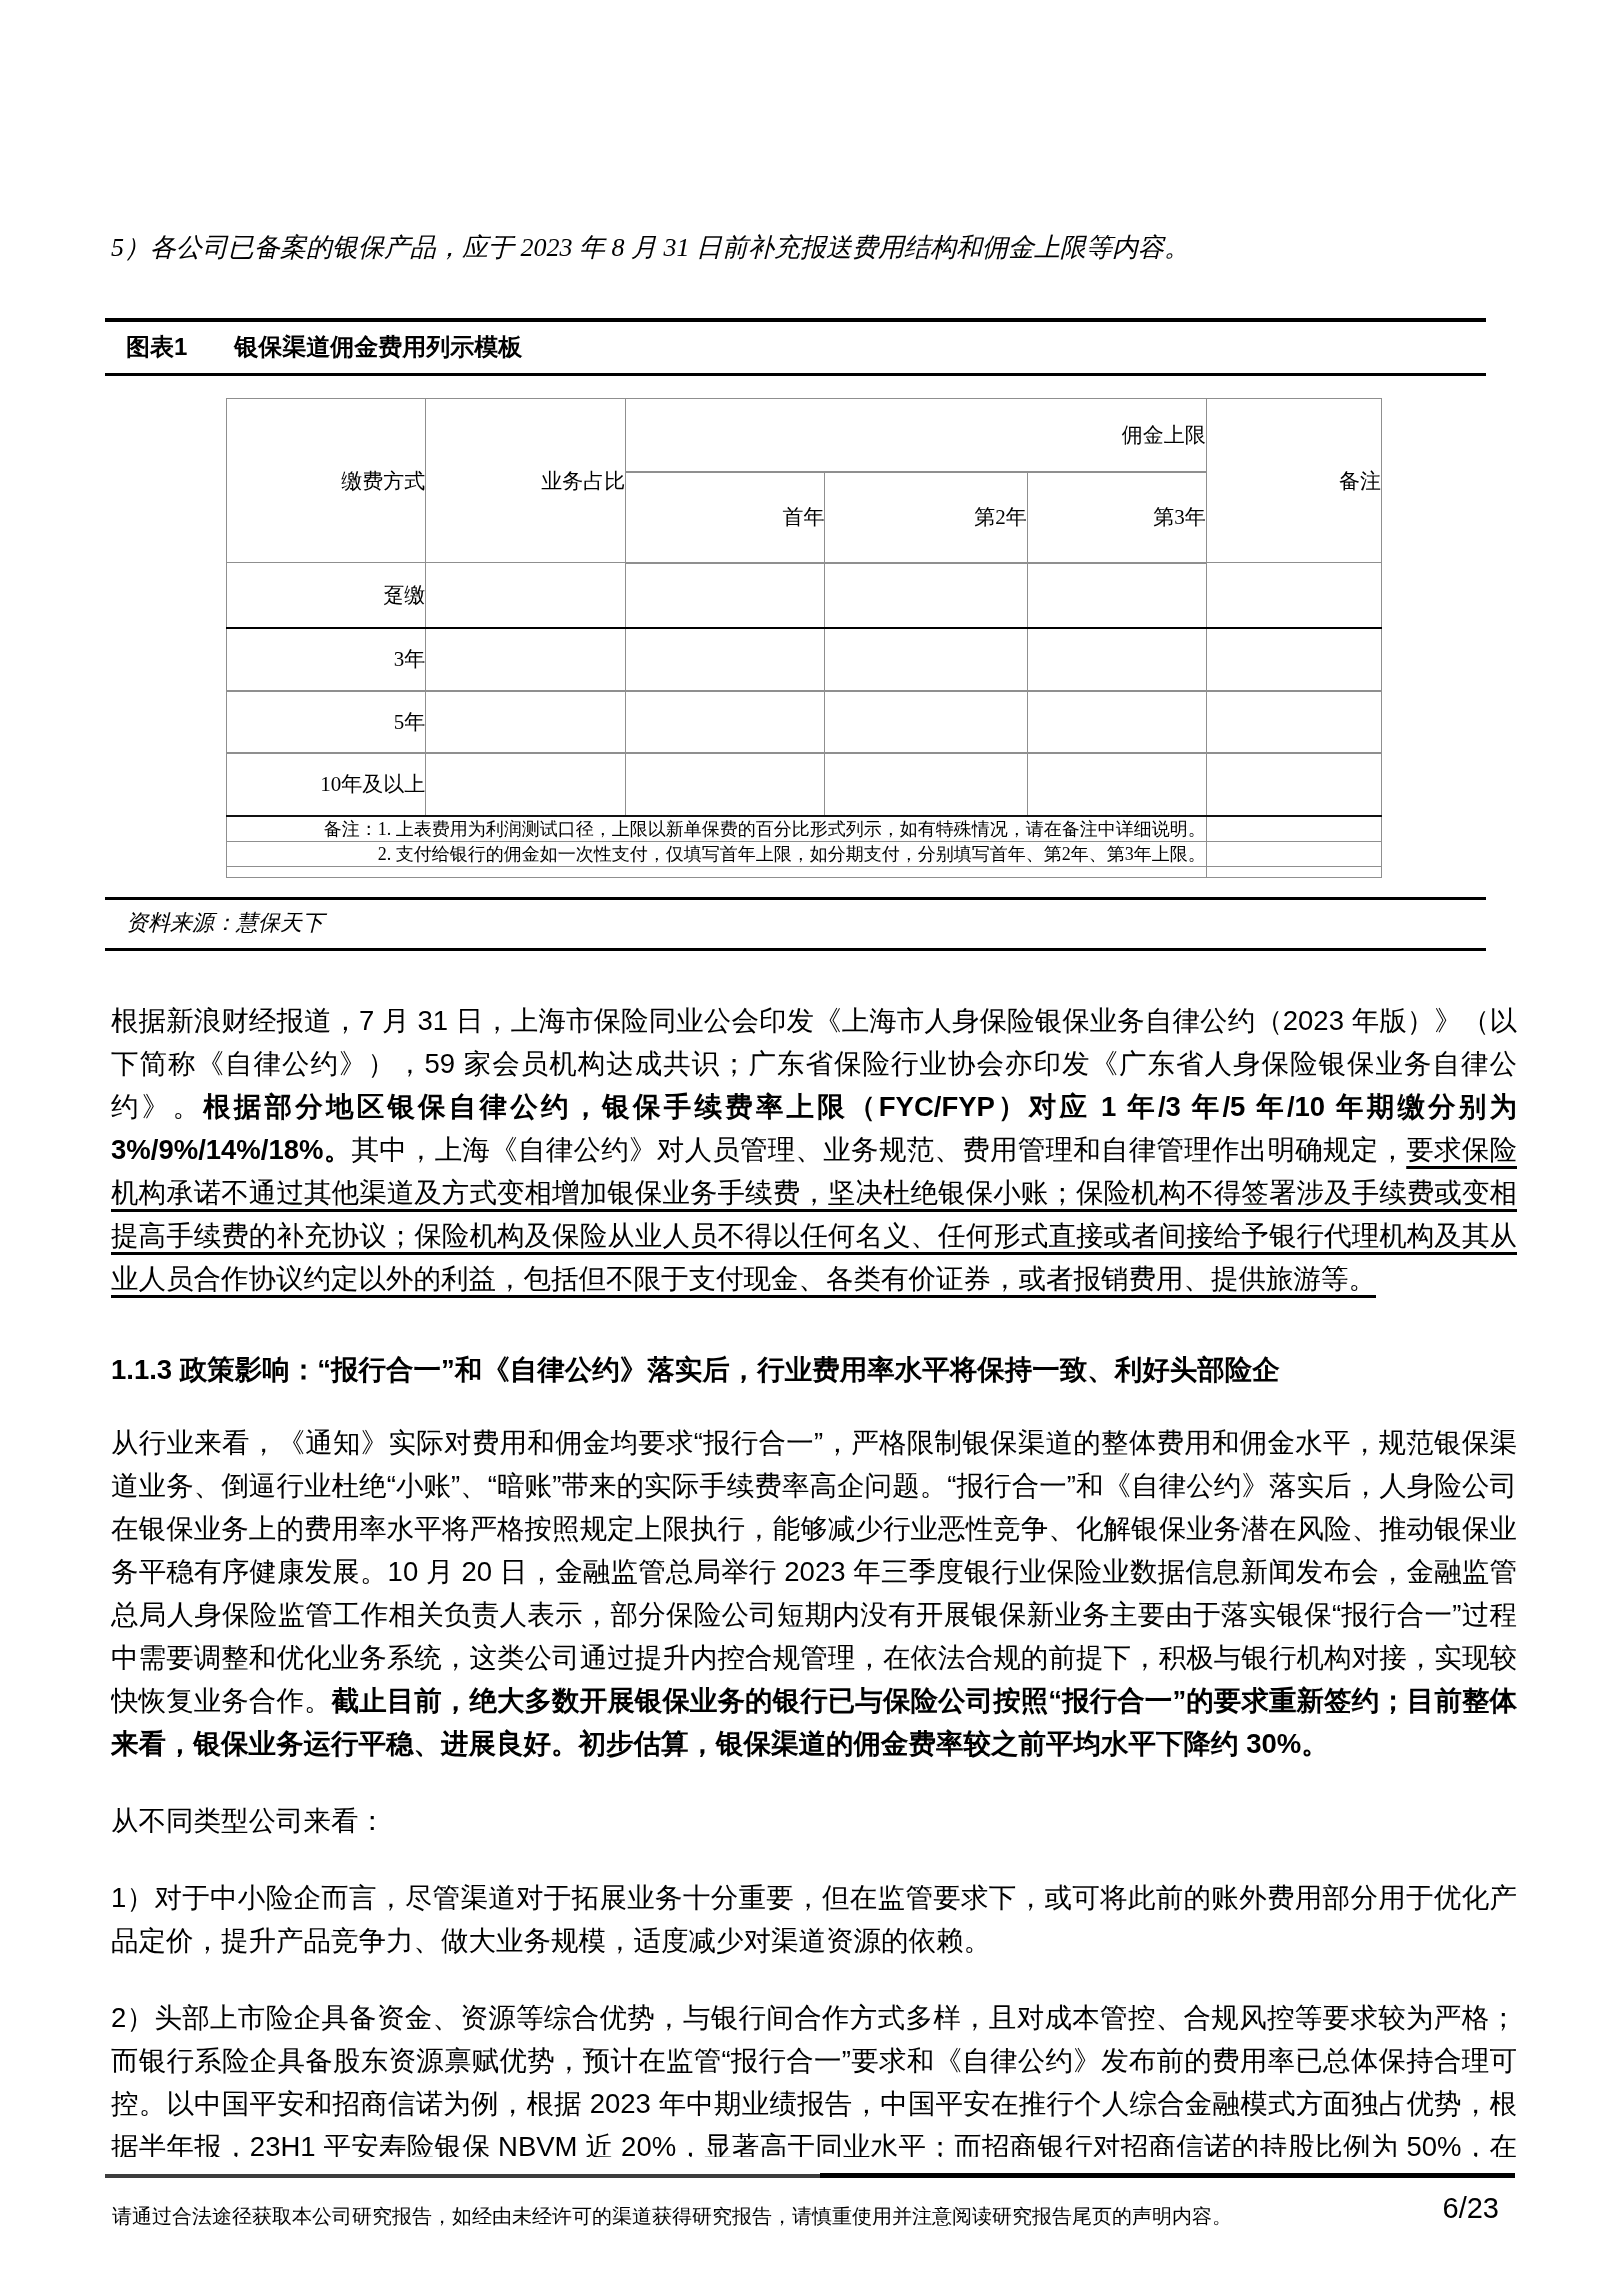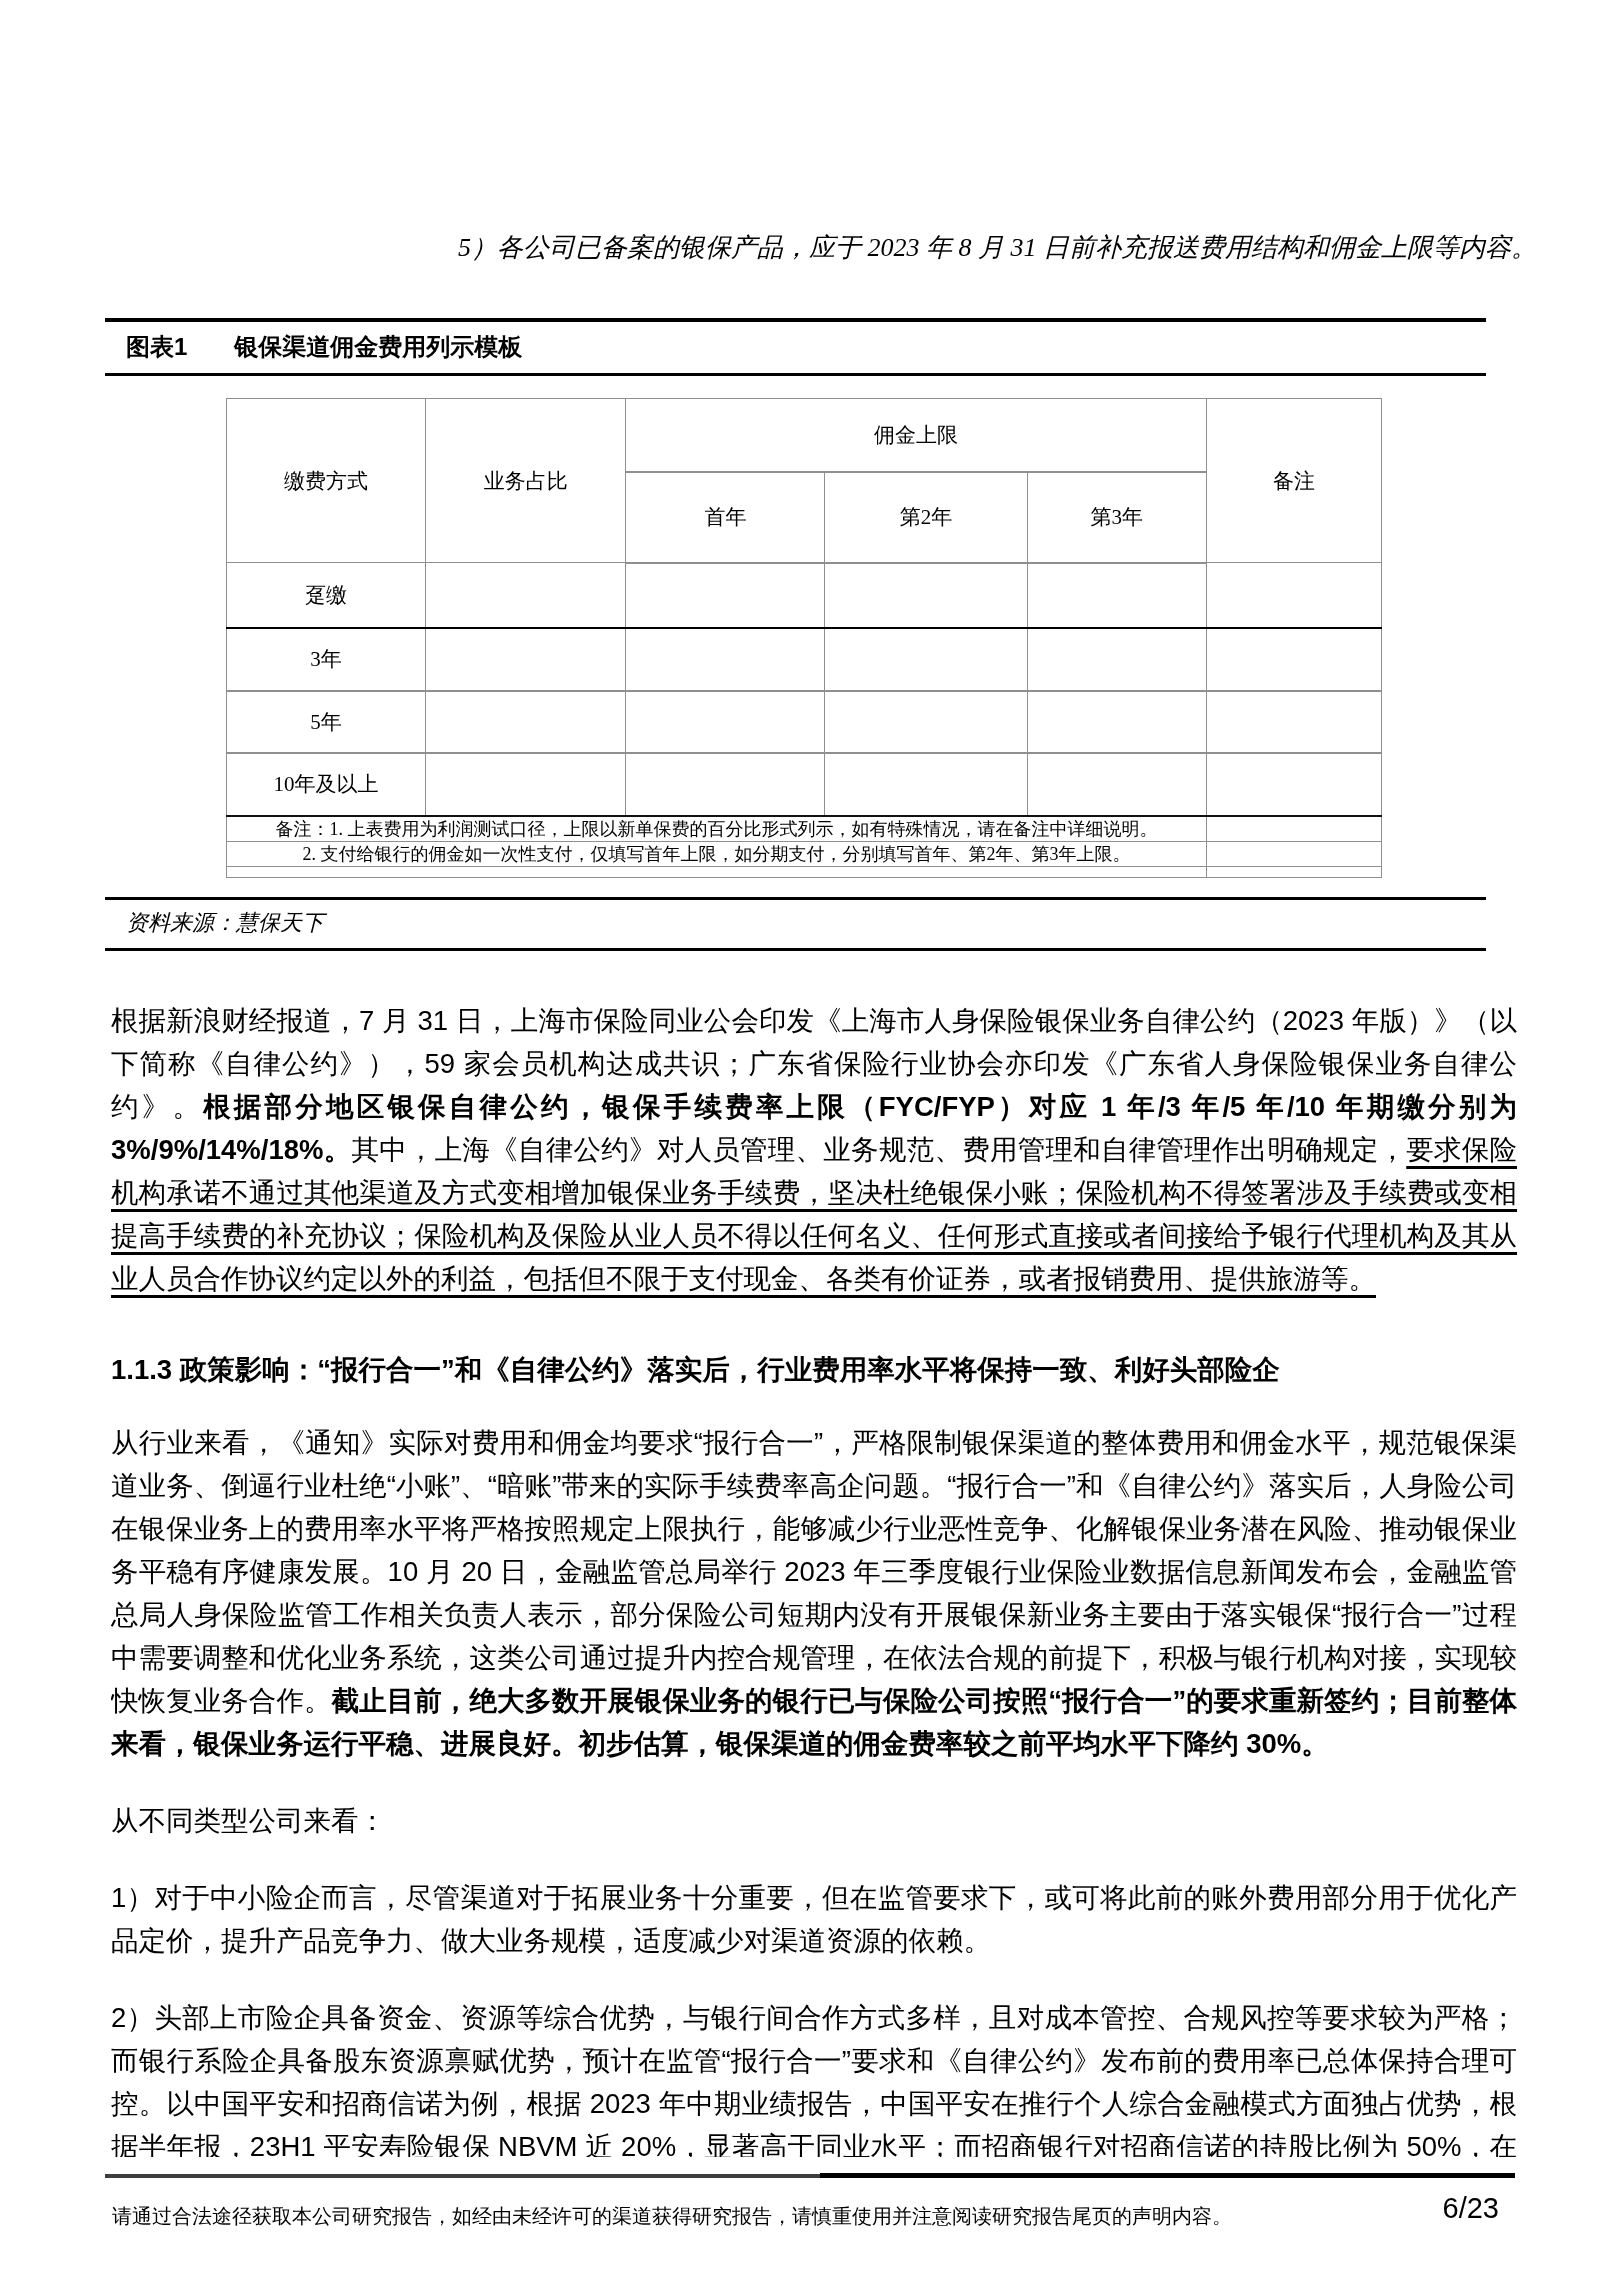--- a/index.html
+++ b/index.html
@@ -3,38 +3,38 @@
 <meta charset="utf-8">
 <style>
   html,body{margin:0;padding:0;background:#ffffff;}
   .page{
     position:relative;width:1623px;height:2295px;background:#ffffff;color:#000;
     font-family:"Liberation Serif","DejaVu Serif",serif;overflow:hidden;
   }
   
   .intro{
     position:absolute;left:111px;top:230px;width:1426px;
-    font-size:26px;font-style:italic;line-height:1.4;text-align:right;
+    font-size:26px;font-style:italic;line-height:1.4;
   }
   
   .fig-head{
     position:absolute;left:105px;top:318px;width:1381px;box-sizing:border-box;
     border-top:4.6px solid #000;border-bottom:3.9px solid #000;
     padding:8.5px 0 10.5px 21px;display:flex;align-items:baseline;
     font-family:"Liberation Sans","DejaVu Sans",sans-serif;
     font-weight:bold;font-size:24px;
   }
   .fig-head .fig-label{margin-right:47px;}
   
   .tablewrap{position:absolute;left:226px;top:398px;width:1156px;}
   table.commission{
     width:100%;border-collapse:collapse;table-layout:fixed;
     font-size:21px;color:#000;border:1.3px solid #555;
   }
-  table.commission td{border:1.3px solid #8f8f8f;text-align:center;vertical-align:middle;padding:0;}
+  table.commission td{border:1.3px solid #8f8f8f;text-align:right;vertical-align:middle;padding:0;}
   tr.hrowA{height:73px;}
   tr.hrowB{height:91px;}
   tr.r-dan{height:65px;}
   tr.r-3{height:63px;margin-left:44px;}
   tr.r-5{height:62px;}
   tr.r-10{height:63px;}
   tr.noteA{height:25px;}
   tr.noteB{height:25px;}
   tr.tail{height:11.8px;}
   td.cap-divider{border-bottom:2px solid #8f8f8f;}

